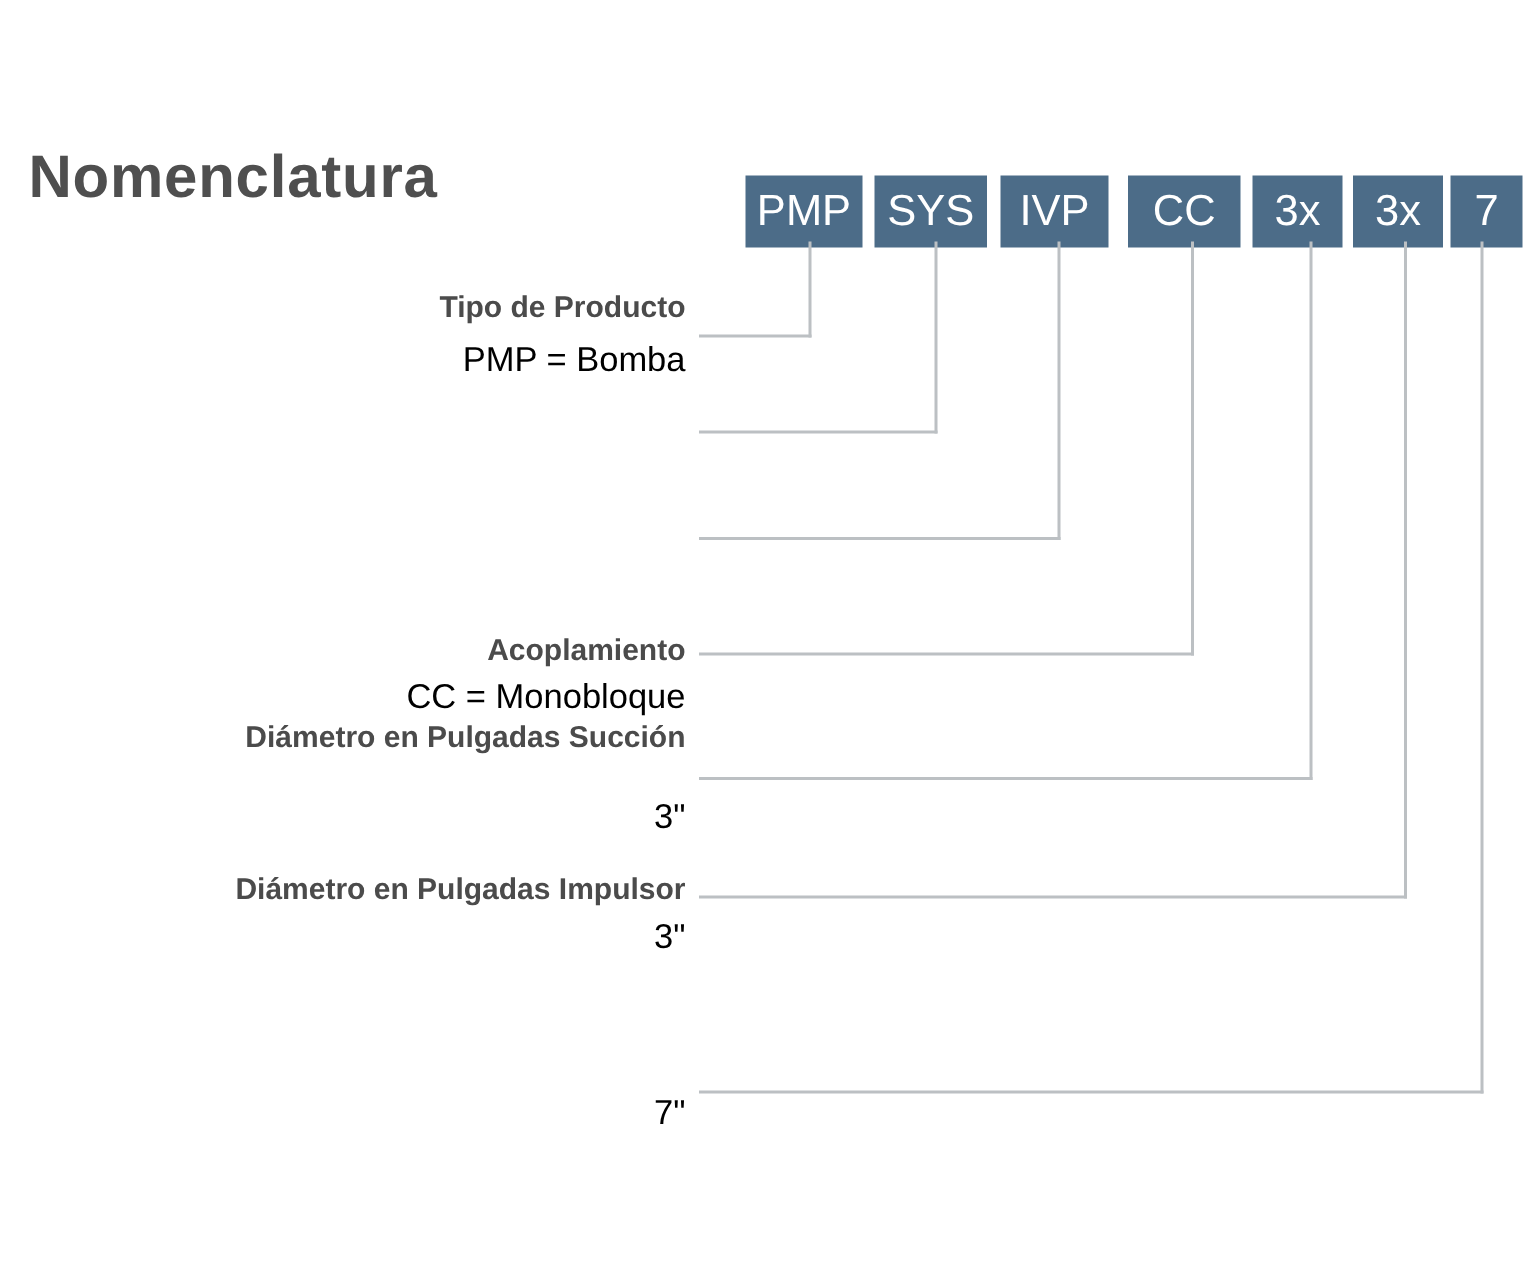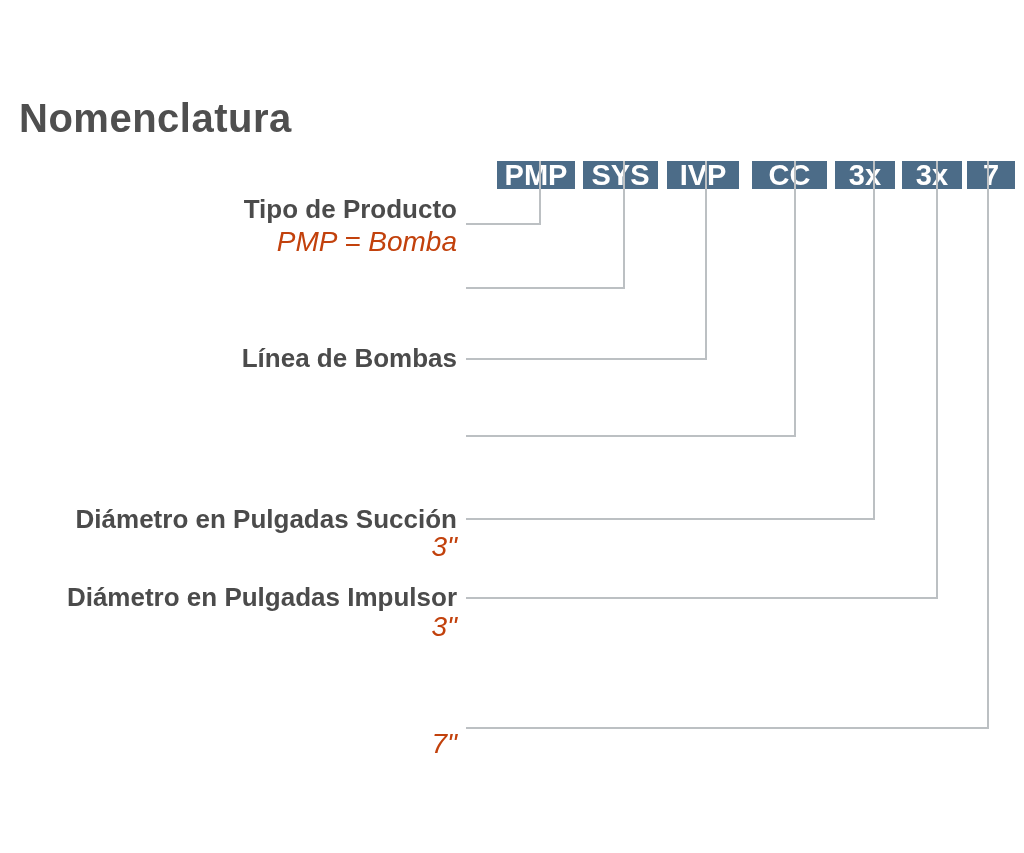--- a/index.html
+++ b/index.html
@@ -9,43 +9,43 @@
     background:#ffffff;
     font-family:"Liberation Sans", sans-serif;
     overflow:hidden;
   }
   .page-title{
     position:absolute;left:19px;top:96px;
     font-size:40px;font-weight:bold;color:#4f4f4f;letter-spacing:.5px;
   }
   
   .code-box{
-    position:absolute;top:117px;height:28px;
+    position:absolute;top:117px;height:48px;
     background:#4c6c88;color:#fff;
     display:flex;align-items:center;justify-content:center;
-    font-weight:bold;font-size:29px;box-sizing:border-box;margin-top:44px;
+    font-weight:normal;font-size:29px;box-sizing:border-box;
   }
   .box1{left:497px;width:78px}
   .box2{left:583px;width:75px}
   .box3{left:667px;width:72px}
   .box4{left:752px;width:75px}
   .box5{left:835px;width:60px}
   .box6{left:902px;width:60px}
   .box7{left:967px;width:48px}
   
   .row-label{
     position:absolute;left:0;width:457px;text-align:right;
-    font-weight:bold;font-size:26px;color:#4b4b4b;white-space:nowrap;
+    font-weight:bold;font-size:20px;color:#4b4b4b;white-space:nowrap;
   }
   .lbl1{top:194px}.lbl2{top:271px}.lbl3{top:343px}.lbl4{top:423px}
-  .lbl5{top:504px}.lbl6{top:582px}
+  .lbl5{top:481px}.lbl6{top:582px}
   .lbl7{top:664px;line-height:33px;white-space:normal}
   .row-sublabel{
     position:absolute;left:0;width:457px;text-align:right;
-    font-style:italic;font-size:28px;color:#c2410c;white-space:nowrap;
+    font-size:23px;color:#000000;white-space:nowrap;
   }
   .sub1{top:226px}.sub2{top:300px}.sub3{top:372px}.sub4{top:451px}
   .sub5{top:531px}.sub6{top:611px}.sub7{top:728px}
   
   .h-line{position:absolute;left:466px;height:2px;background:#bcc0c3;}
   .v-line{position:absolute;width:2px;background:#bcc0c3;top:161px;}
   .hl1{top:223px;width:75px}  .vl1{left:539px;height:64px}
   .hl2{top:287px;width:159px} .vl2{left:623px;height:128px}
   .hl3{top:358px;width:241px} .vl3{left:705px;height:199px}
   .hl4{top:435px;width:330px} .vl4{left:794px;height:276px}
@@ -80,22 +80,23 @@
   <div class="v-line vl5"></div>
   <div class="h-line hl6"></div>
   <div class="v-line vl6"></div>
   <div class="h-line hl7"></div>
   <div class="v-line vl7"></div>
 
   <div class="row-label lbl1">Tipo de Producto</div>
   <div class="row-sublabel sub1">PMP = Bomba</div>
 
 
-  <div class="row-label lbl3">Línea de Bombas</div>
 
+  <div class="row-label lbl4">Acoplamiento</div>
+  <div class="row-sublabel sub4">CC = Monobloque</div>
 
   <div class="row-label lbl5">Diámetro en Pulgadas Succión</div>
   <div class="row-sublabel sub5">3"</div>
 
   <div class="row-label lbl6">Diámetro en Pulgadas Impulsor</div>
   <div class="row-sublabel sub6">3"</div>
 
   <div class="row-label lbl7">
     <br>
   </div>

